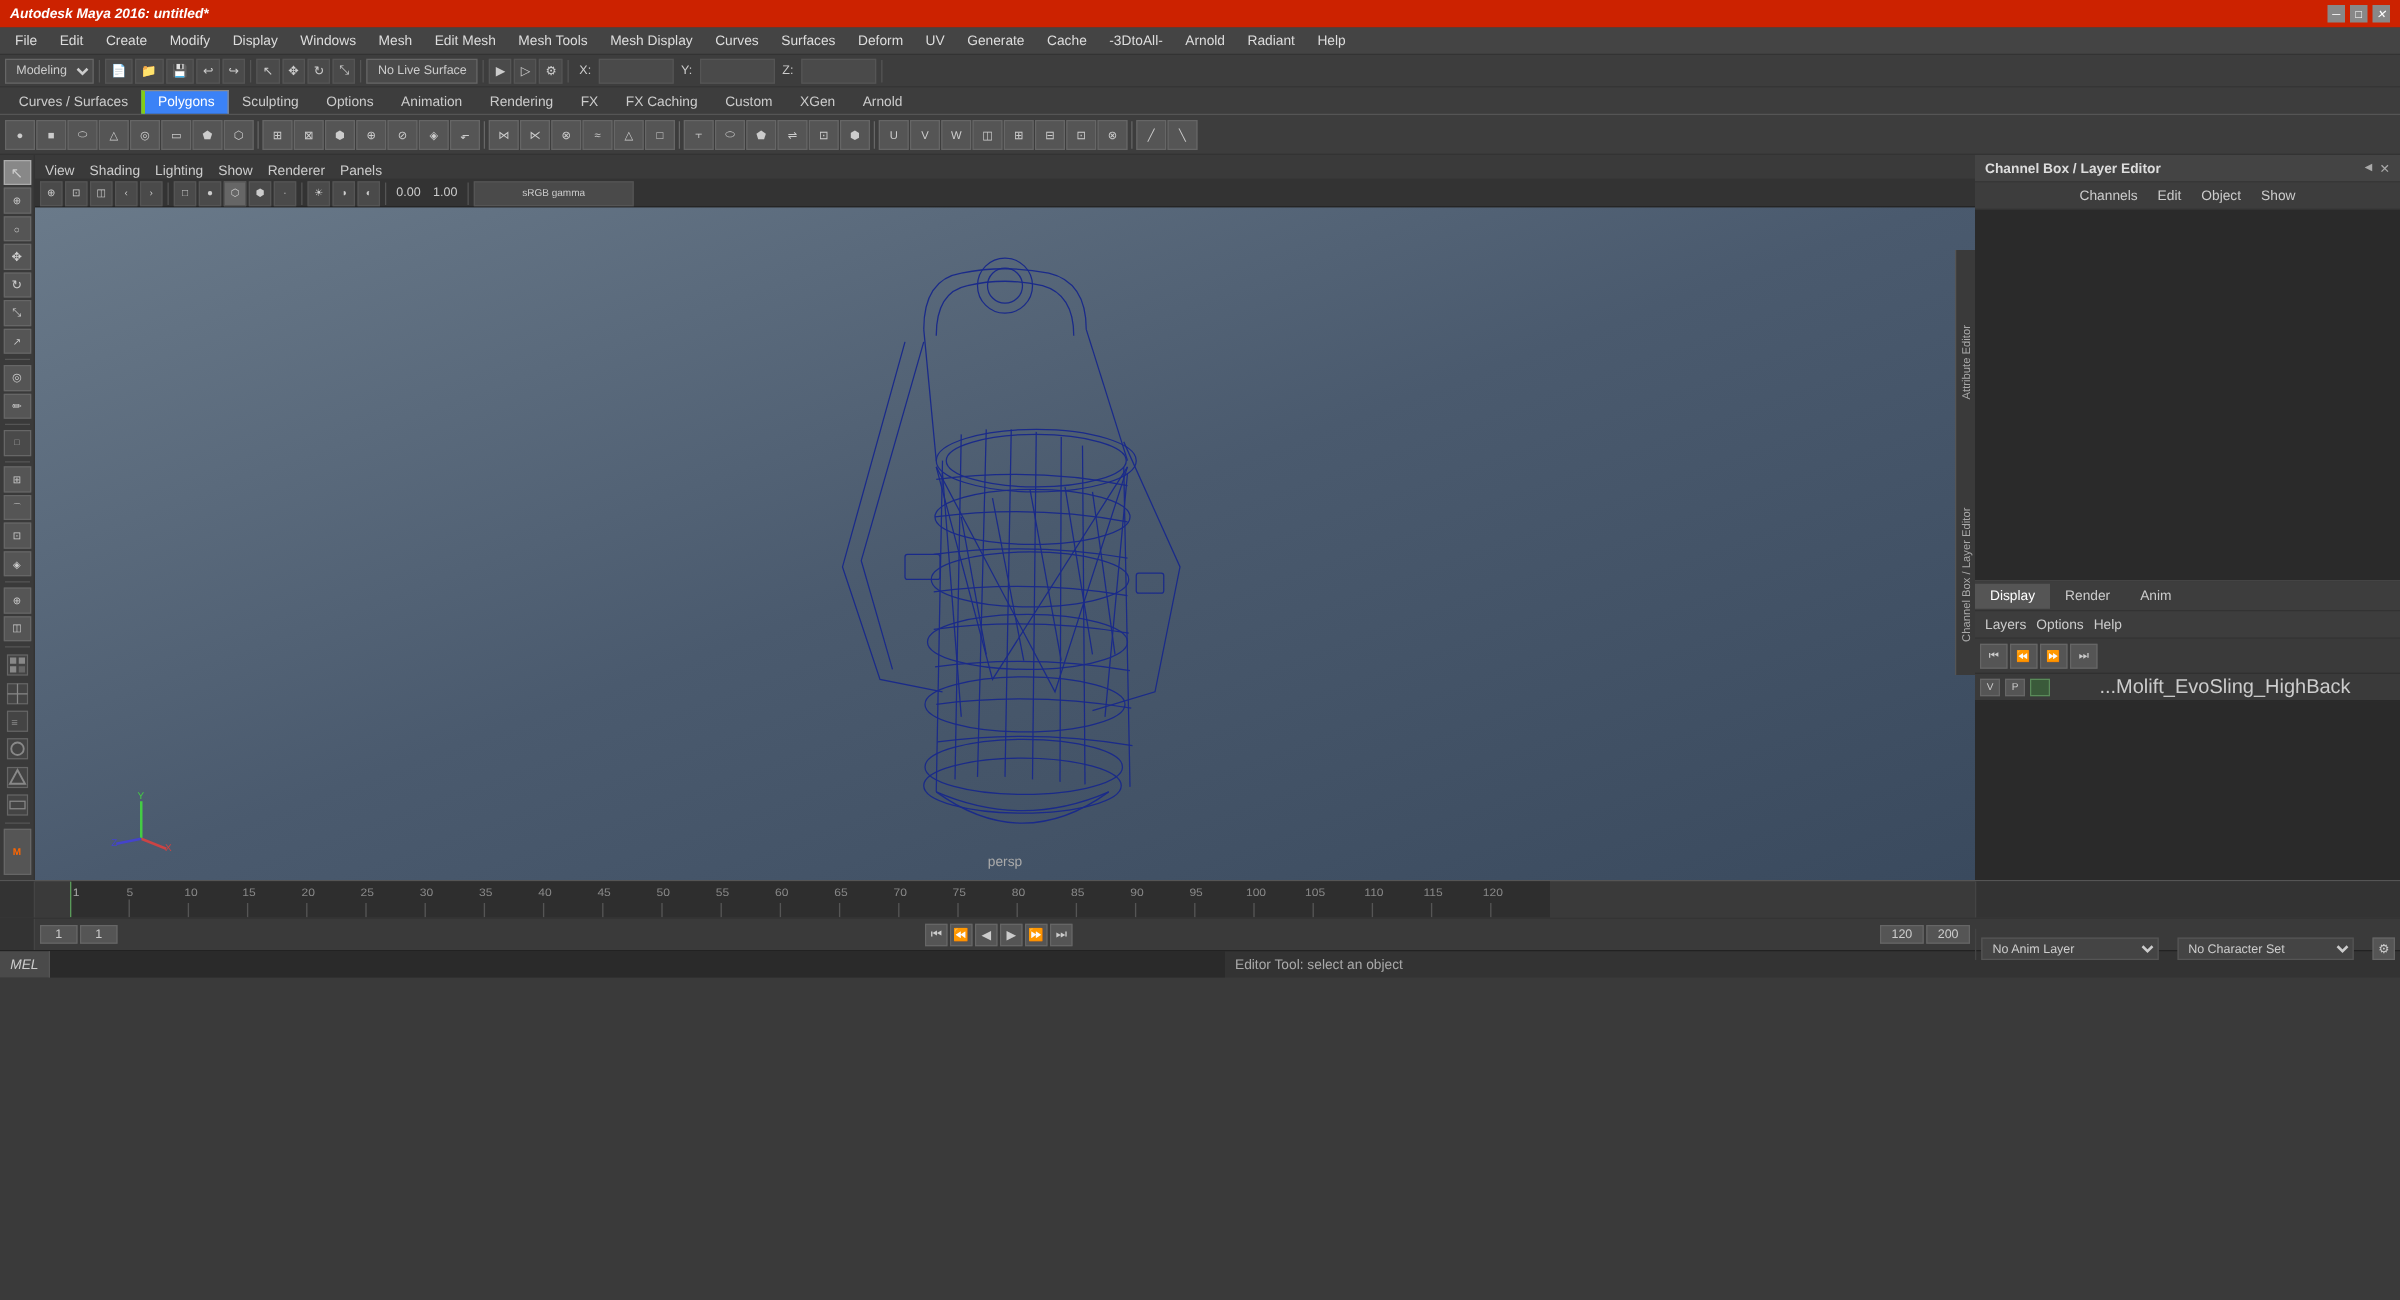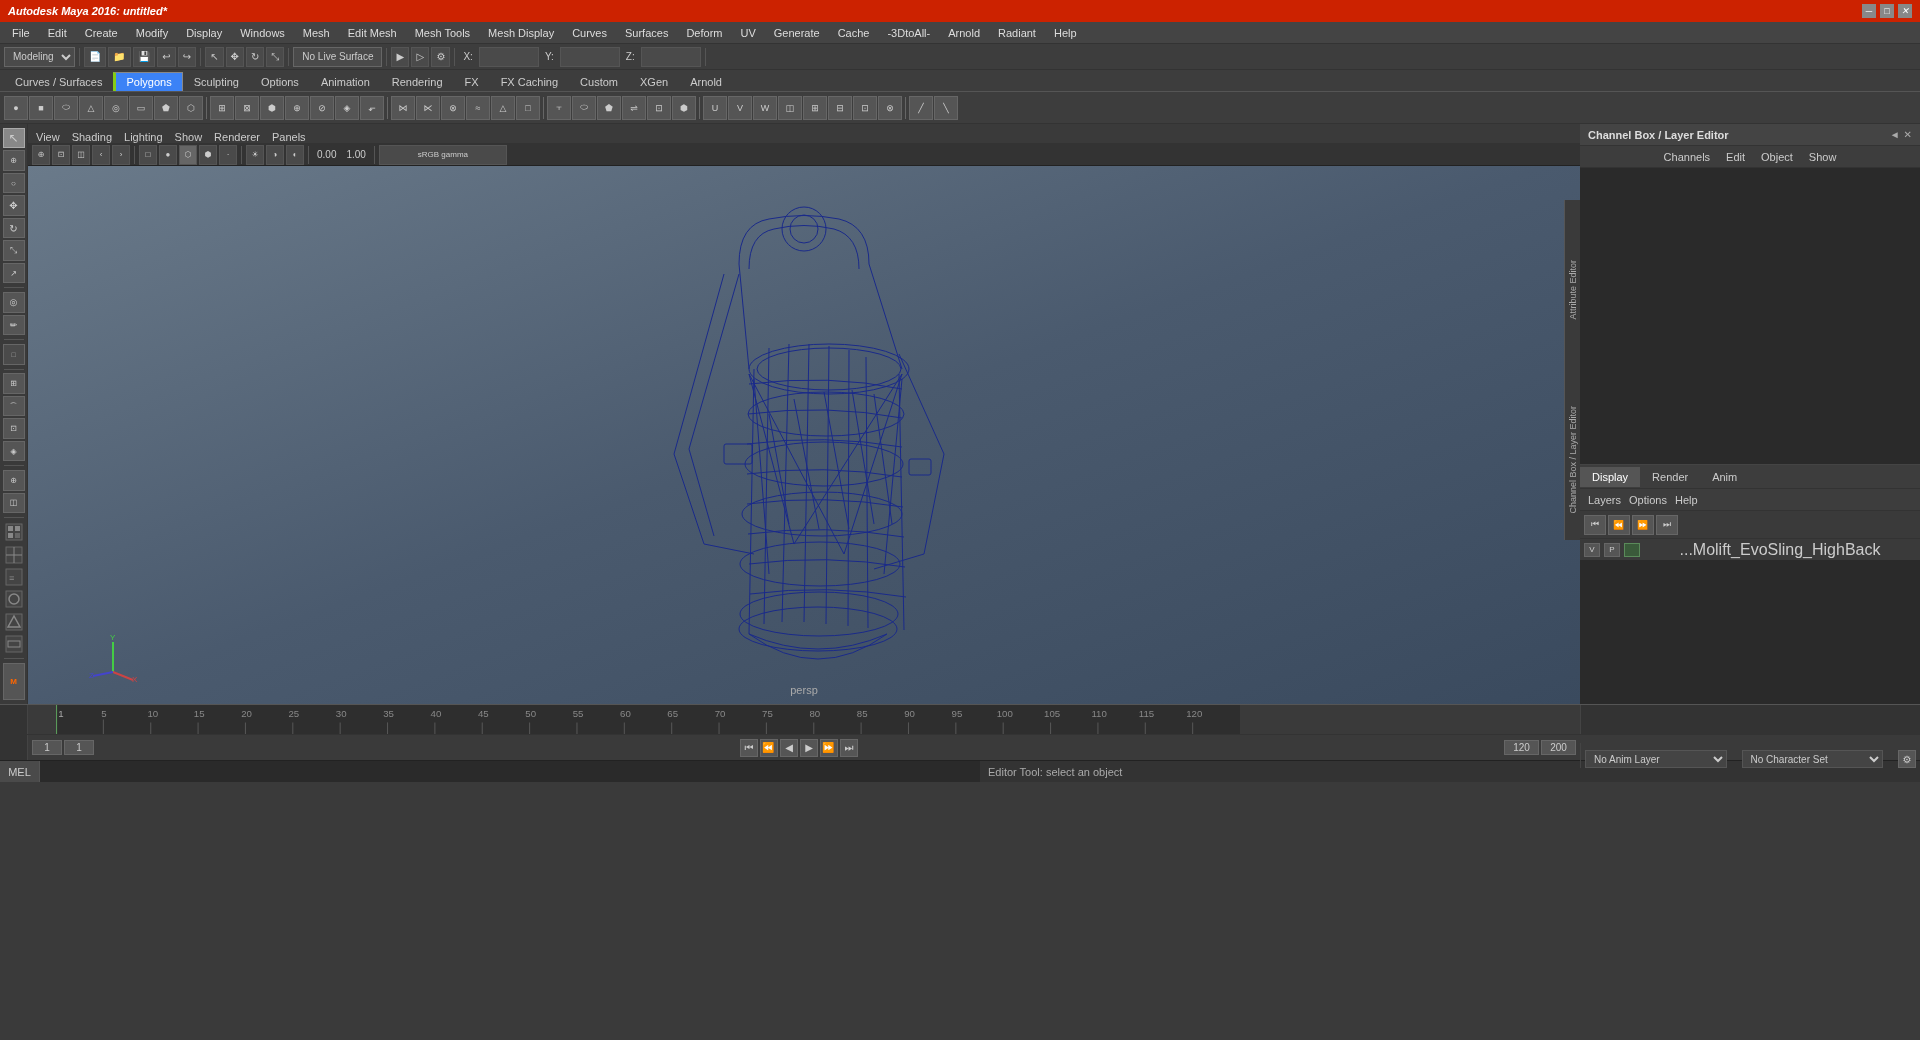--- a/index.html
+++ b/index.html
@@ -558,16 +558,16 @@
       <option>No Anim Layer</option>
     </select>
     <select class="anim-dropdown" style="flex:1; background:#444; border:1px solid #555; color:#ccc; font-size:10px; height:18px;">
       <option>No Character Set</option>
     </select>
     <div class="range-btn" style="width:18px;">⚙</div>
   </div>
 </div>
 
 <div id="command-line" style="height:22px; background:#333; display:flex; align-items:center; border-top:1px solid #222;">
-  <div id="cmd-label" style="width:40px; background:#4a4a4a; height:100%; display:flex; align-items:center; justify-content:center; color:#ccc; font-size:11px; border-right:1px solid #555;">MEL</div>
+  <div id="cmd-label" style="width:40px; background:#4a4a4a; height:100%; display:flex; align-items:center; justify-content:center; color:#ccc; font-size:11px; border-right:1px solid #555;font-style:italic;">MEL</div>
   <input type="text" id="cmd-input" placeholder="" style="width: calc(50% - 40px); background: rgb(42, 42, 42); border: none; color: rgb(204, 204, 204); font-size: 11px; padding: 0px 8px; height: 100%; outline: none;">
   <div style="flex:1; color:#aaa; font-size:11px; padding:0 8px;">Editor Tool: select an object</div>
 </div>
 
 </body></html>

